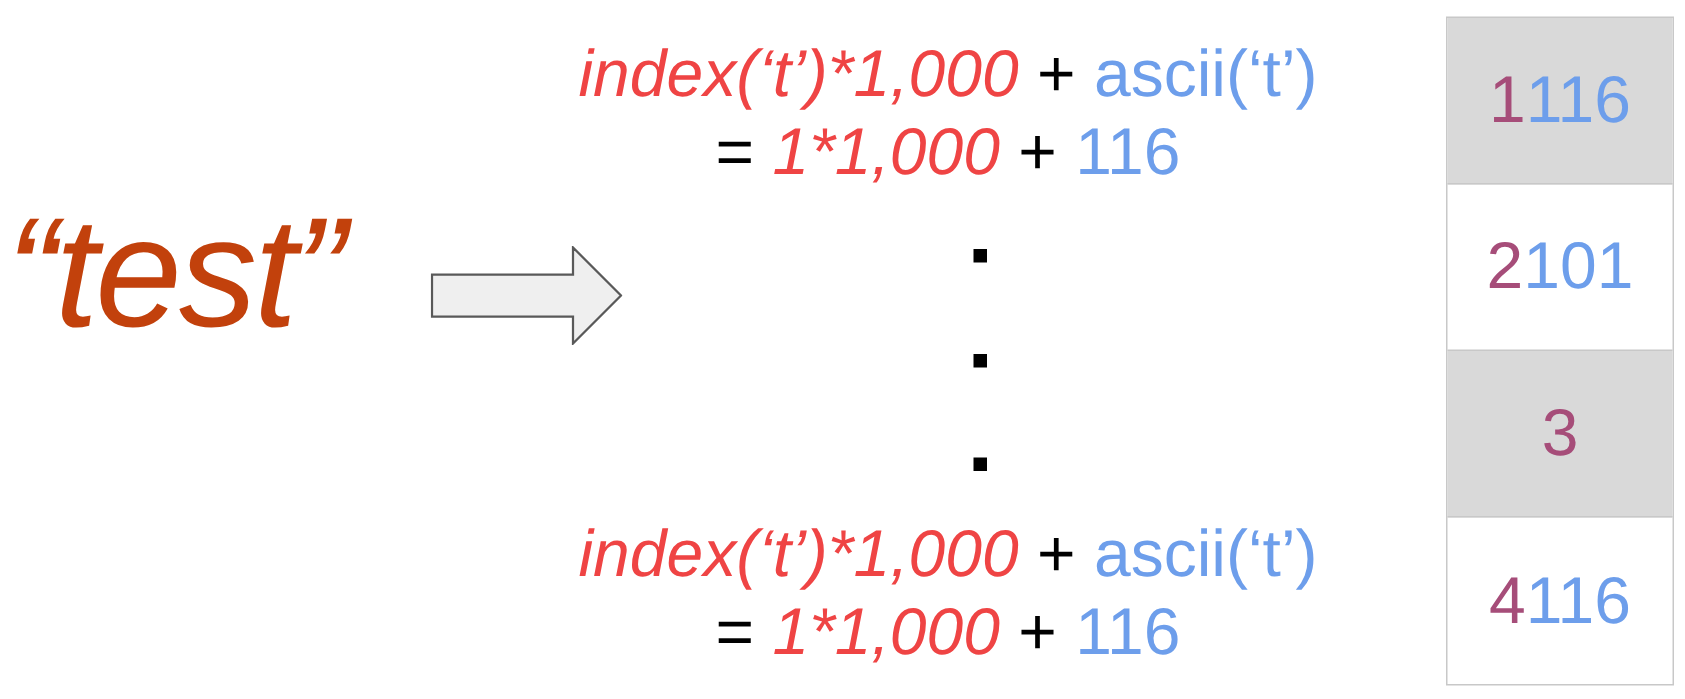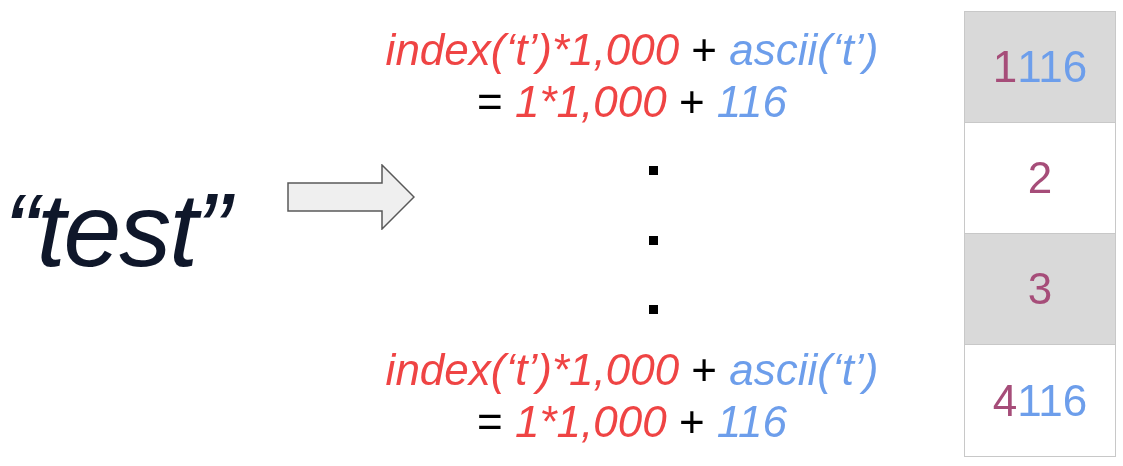--- a/index.html
+++ b/index.html
@@ -1,25 +1,25 @@
 <!DOCTYPE html>
 <html><head>
 <meta charset="utf-8">
 <style>
   html, body { margin: 0; padding: 0; background: #ffffff; }
   body { width: 1123px; height: 466px; position: relative; overflow: hidden;
          font-family: "Liberation Sans", sans-serif; }
   .abs { position: absolute; }
-  .word { left: 4px; top: 130px; font-size: 104px; font-style: italic; color: #0f172a;
-          line-height: 1; letter-spacing: -2px; margin-top: 48px; }
+  .word { left: 4px; top: 130px; font-size: 104px; font-style: italic; color: #c2410c;
+          line-height: 1; letter-spacing: -2px; }
   .arrow { left: 287px; top: 164px; width: 128px; height: 66px; }
   .formula { width: 620px; text-align: center; font-size: 44px; line-height: 52px; color: #000; }
   .formula .l1, .formula .l2 { white-space: nowrap; }
   .mag { color: #ef4444; font-style: italic; }
-  .blu { color: #6d9eeb; font-style: italic; }
+  .blu { color: #6d9eeb; }
   .op { color: #000; font-style: normal; }
   .f1 { left: 322px; top: 24px; }
   .f2 { left: 322px; top: 344px; }
   .dot { width: 9px; height: 9px; background: #000; left: 649px; }
   .table { left: 964px; top: 11px; width: 150px; border: 1px solid #c8c8c8; }
   .cell { height: 110px; border-bottom: 1px solid #c8c8c8; display: flex; align-items: center;
           justify-content: center; font-size: 44px; }
   .cell:last-child { border-bottom: none; height: 111px; }
   .cell.shade { background: #d9d9d9; }
   .cell .idx { color: #a64d79; }
@@ -66,20 +66,21 @@
   </div>
 </div>
 
 <div class="abs table">
   <div class="cell shade">
     <span class="idx">1</span>
       <span class="asc">116</span>
   </div>
   <div class="cell">
     <span class="idx">2</span>
+      <span class="asc">101</span>
   </div>
   <div class="cell shade">
     <span class="idx">3</span>
   </div>
   <div class="cell">
     <span class="idx">4</span>
       <span class="asc">116</span>
   </div>
 </div>
 

